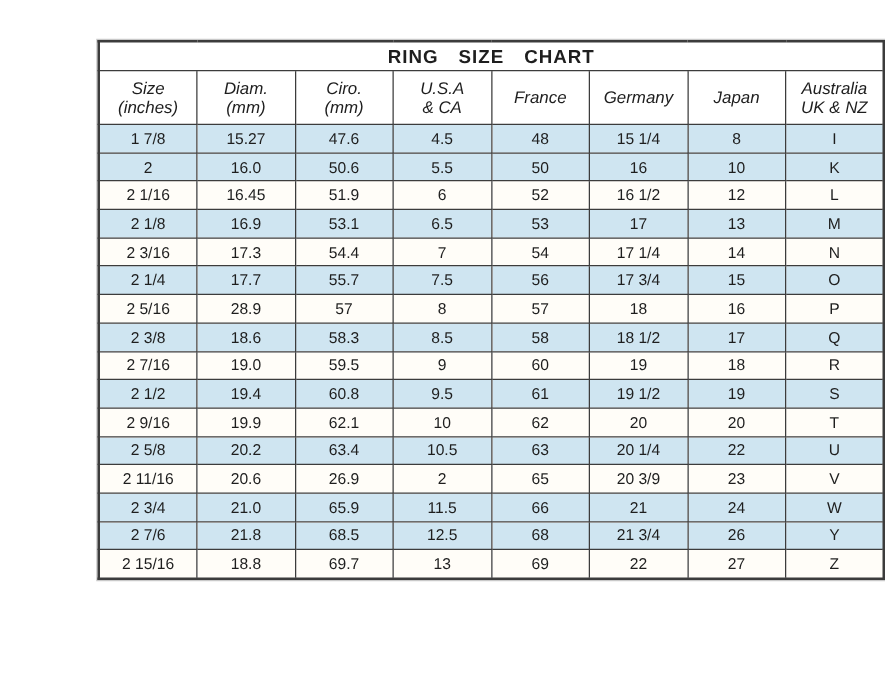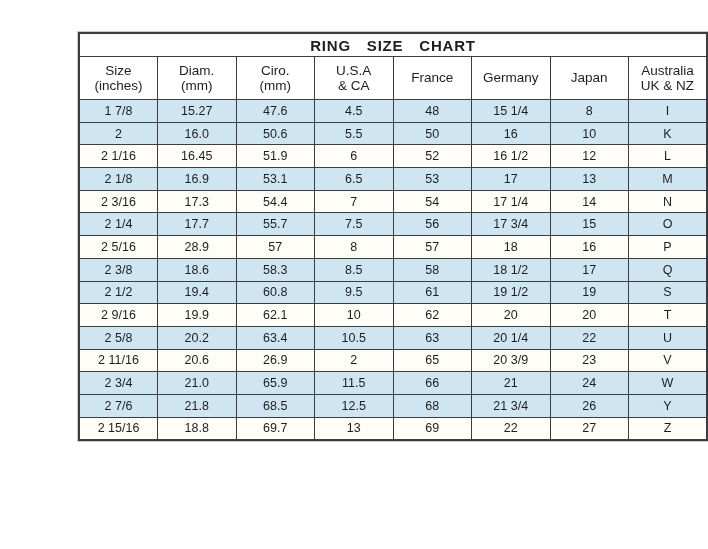--- a/index.html
+++ b/index.html
@@ -44,20 +44,21 @@
     letter-spacing: 0.8px;
     word-spacing: 11px;
     background: #ffffff;
   }
   tr.header-row th {
     height: 42px;
     font-weight: normal;
     font-size: 13.5px;
     line-height: 1.12;
     background: #ffffff;
+    font-style: italic;
   }
   tbody td {
     height: 21.7px;
     font-size: 12.5px;
   }
   tbody tr.alt {
     background: #cfe5f1;
   }
   tbody tr.base {
     background: #fffdf8;
@@ -157,20 +158,30 @@
         <tr class="alt">
           <td>2 3/8</td>
           <td>18.6</td>
           <td>58.3</td>
           <td>8.5</td>
           <td>58</td>
           <td>18 1/2</td>
           <td>17</td>
           <td>Q</td>
         </tr>
+        <tr class="base">
+          <td>2 7/16</td>
+          <td>19.0</td>
+          <td>59.5</td>
+          <td>9</td>
+          <td>60</td>
+          <td>19</td>
+          <td>18</td>
+          <td>R</td>
+        </tr>
         <tr class="alt">
           <td>2 1/2</td>
           <td>19.4</td>
           <td>60.8</td>
           <td>9.5</td>
           <td>61</td>
           <td>19 1/2</td>
           <td>19</td>
           <td>S</td>
         </tr>

